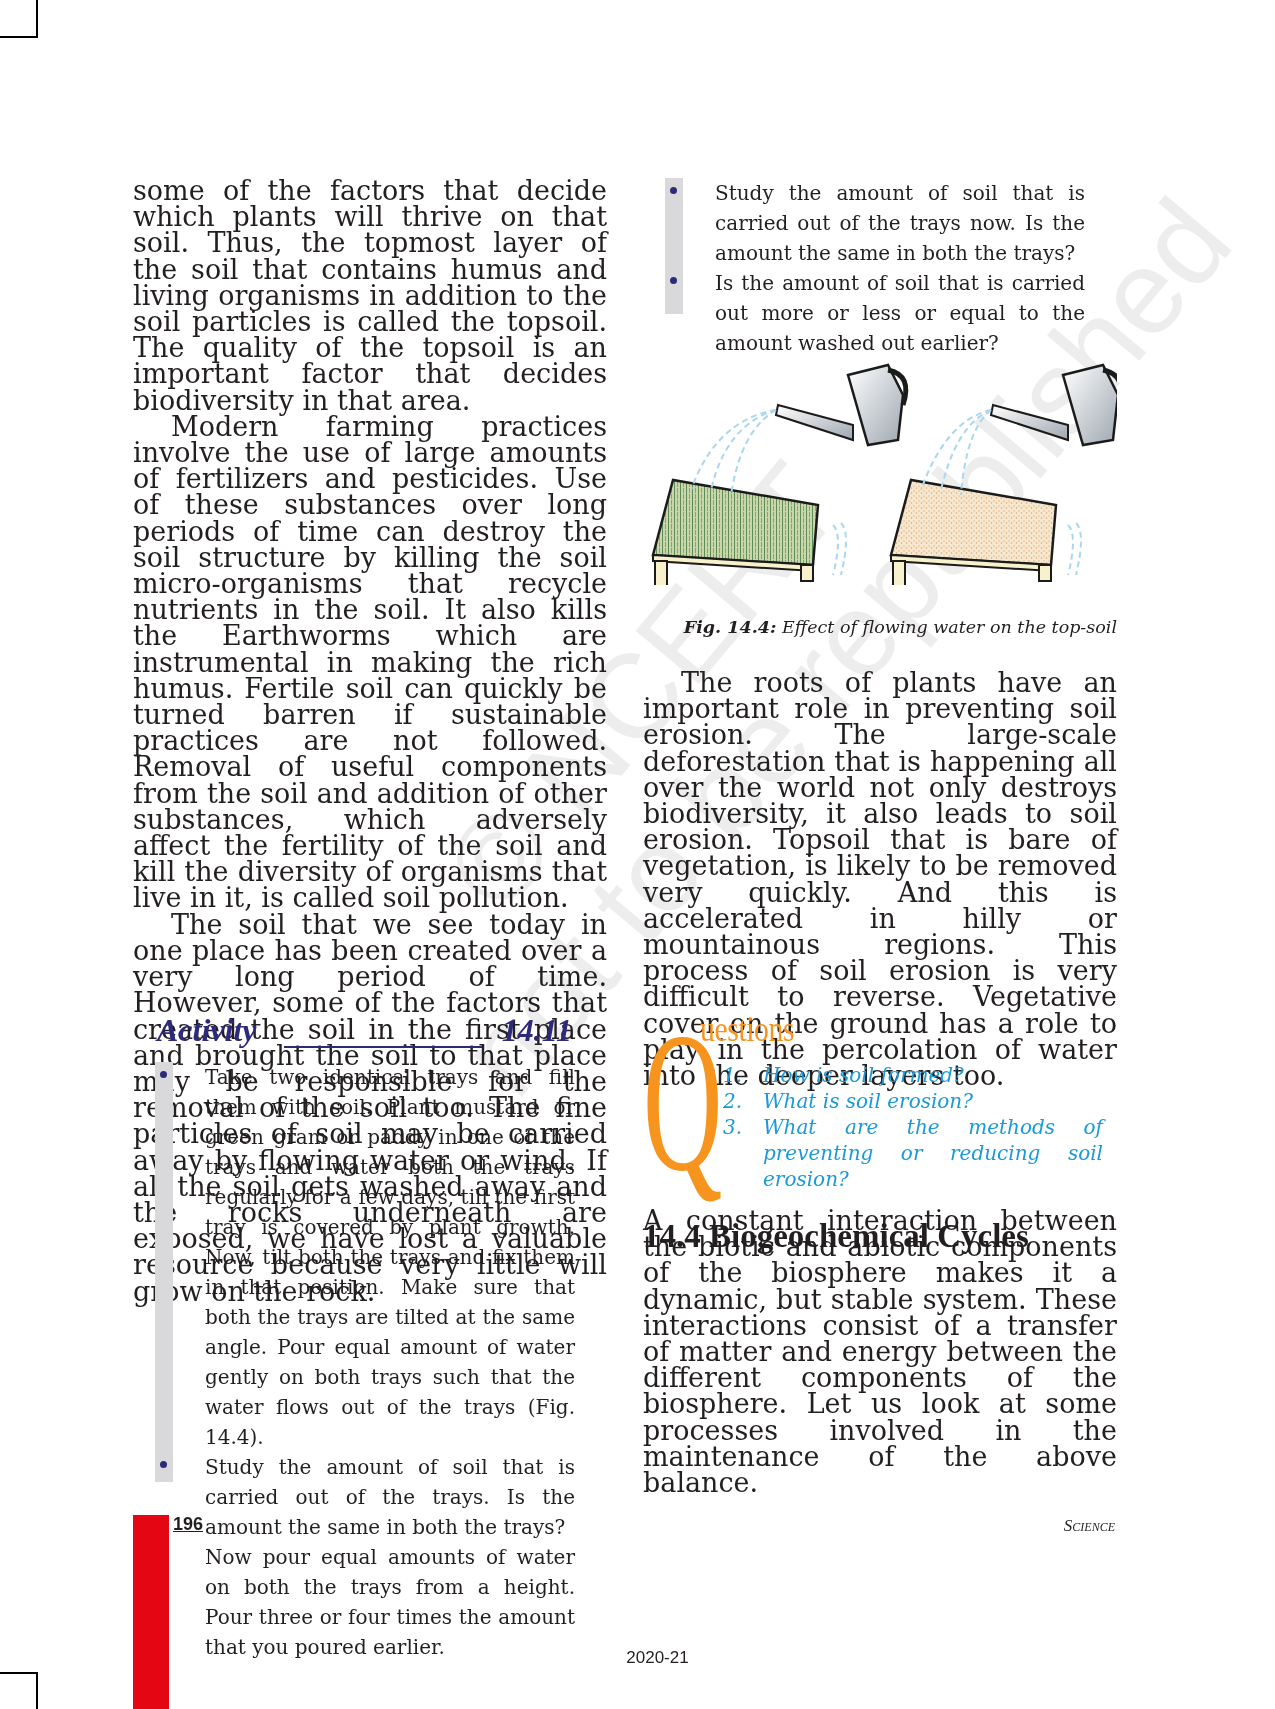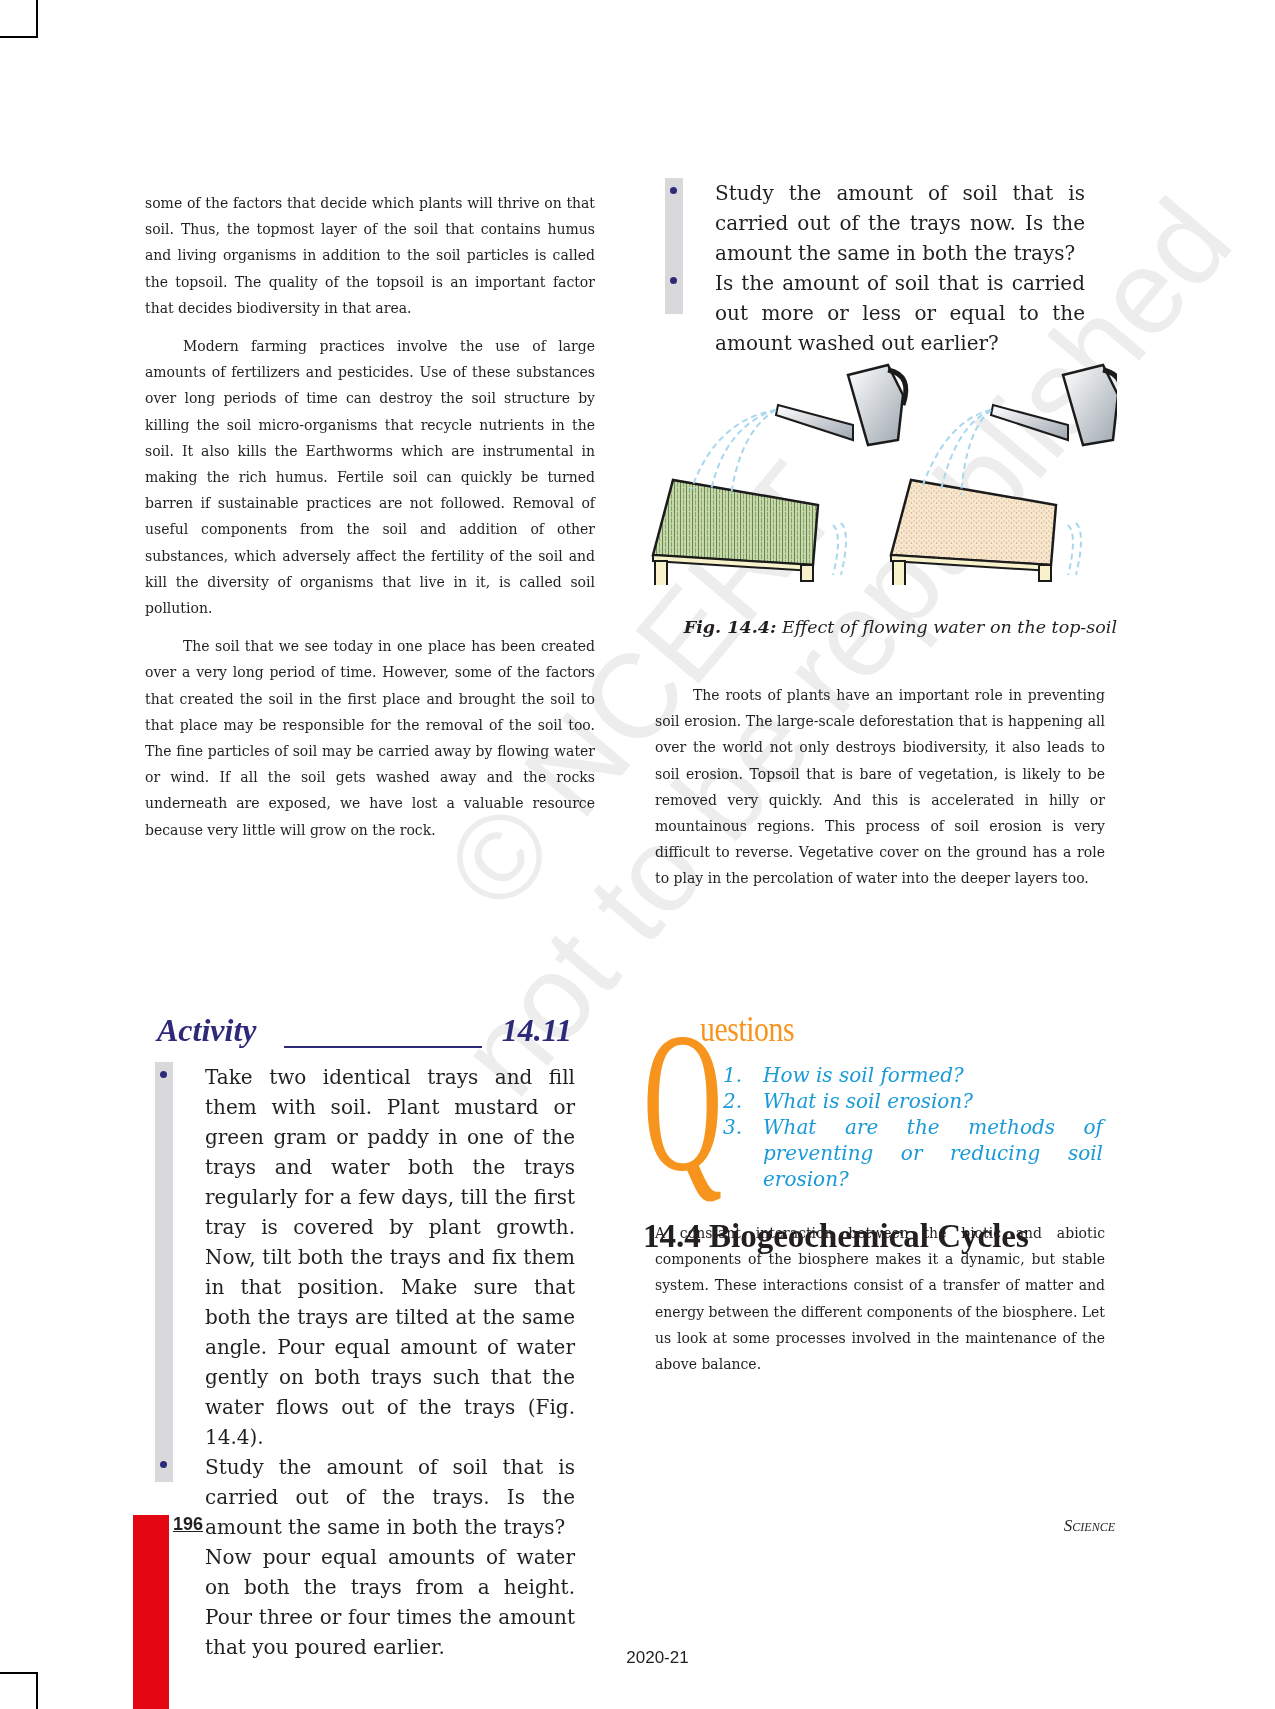--- a/index.html
+++ b/index.html
@@ -6,21 +6,21 @@
   body { width:1275px; height:1709px; position:relative; overflow:hidden;
          font-family:"DejaVu Serif","Liberation Serif",serif; color:#231f20; }
   .crop { position:absolute; border-color:#000; border-style:solid; }
   .crop-tl { left:0; top:0; width:36px; height:36px; border-width:0 2px 2px 0; }
   .crop-bl { left:0; top:1672px; width:36px; height:40px; border-width:2px 2px 0 0; }
 
   .col { position:absolute; }
   .col-left { left:133px; top:178px; width:474px; }
   .col-right { left:643px; top:178px; width:474px; }
 
-  p.body { margin:12px; font-size:14px; line-height:26.2px; text-align:justify; }
+  p.body { margin:0; font-size:27px; line-height:26.2px; text-align:justify; }
   p.indent { text-indent:38px; }
 
   .activity-head { position:absolute; left:157px; top:1010px; width:415px; height:46px;
     color:#2e2a7a; font-style:italic; font-weight:bold; font-family:"Liberation Serif",serif; }
   .activity-head .word { position:absolute; left:0; top:2px; font-size:32px; }
   .activity-head .rule { position:absolute; left:127px; right:90px; top:36px; border-bottom:2px solid #2e2a7a; }
   .activity-head .num { position:absolute; right:0; top:2px; font-size:32px; }
 
   .bullet-box { position:absolute; }
   .bullet-box .bar { position:absolute; left:0; top:0; bottom:0; width:18px; background:#d9d9db; }

